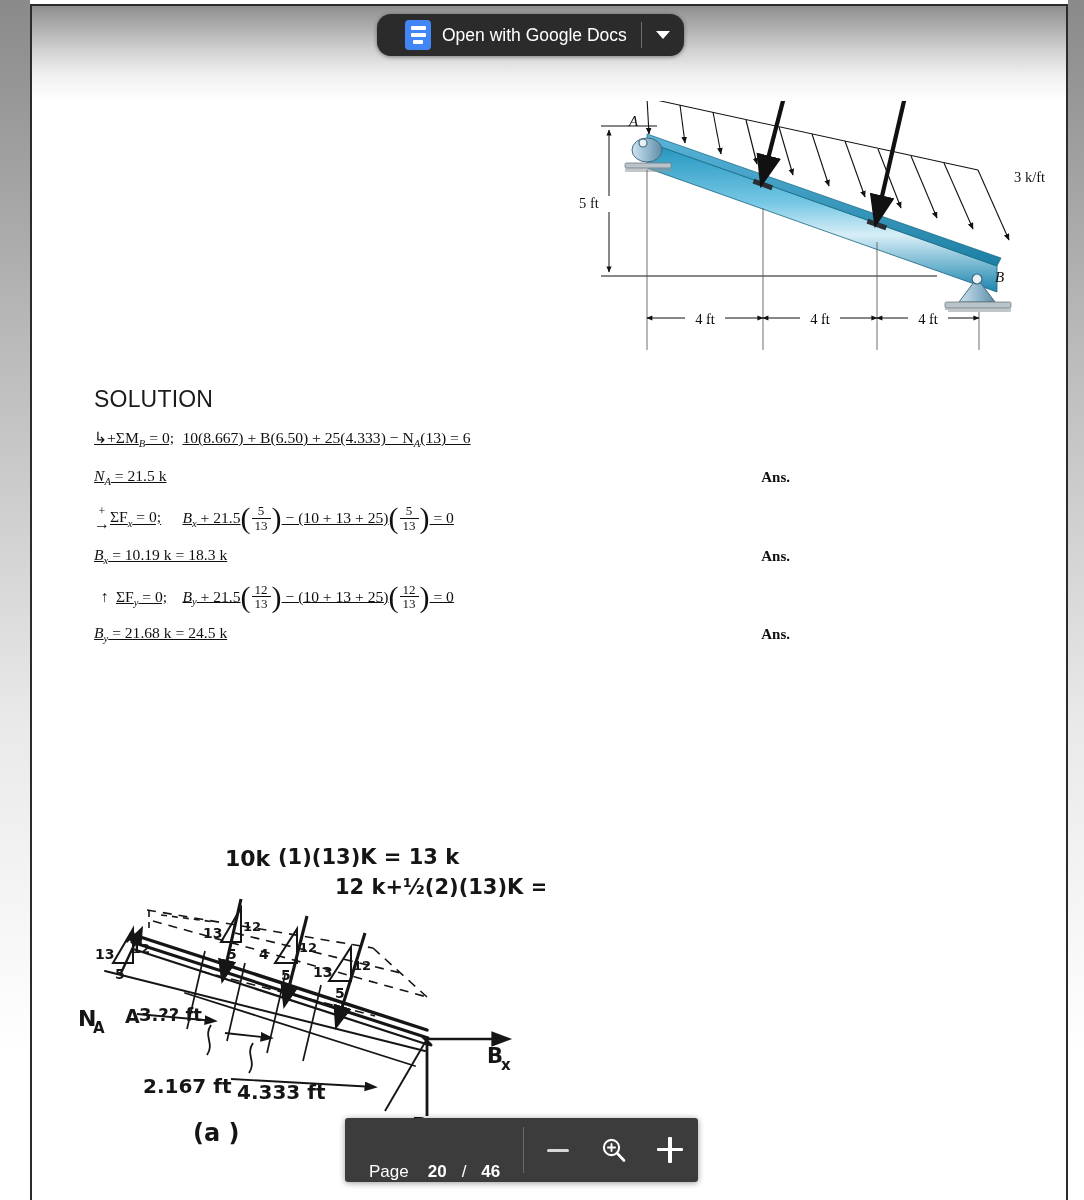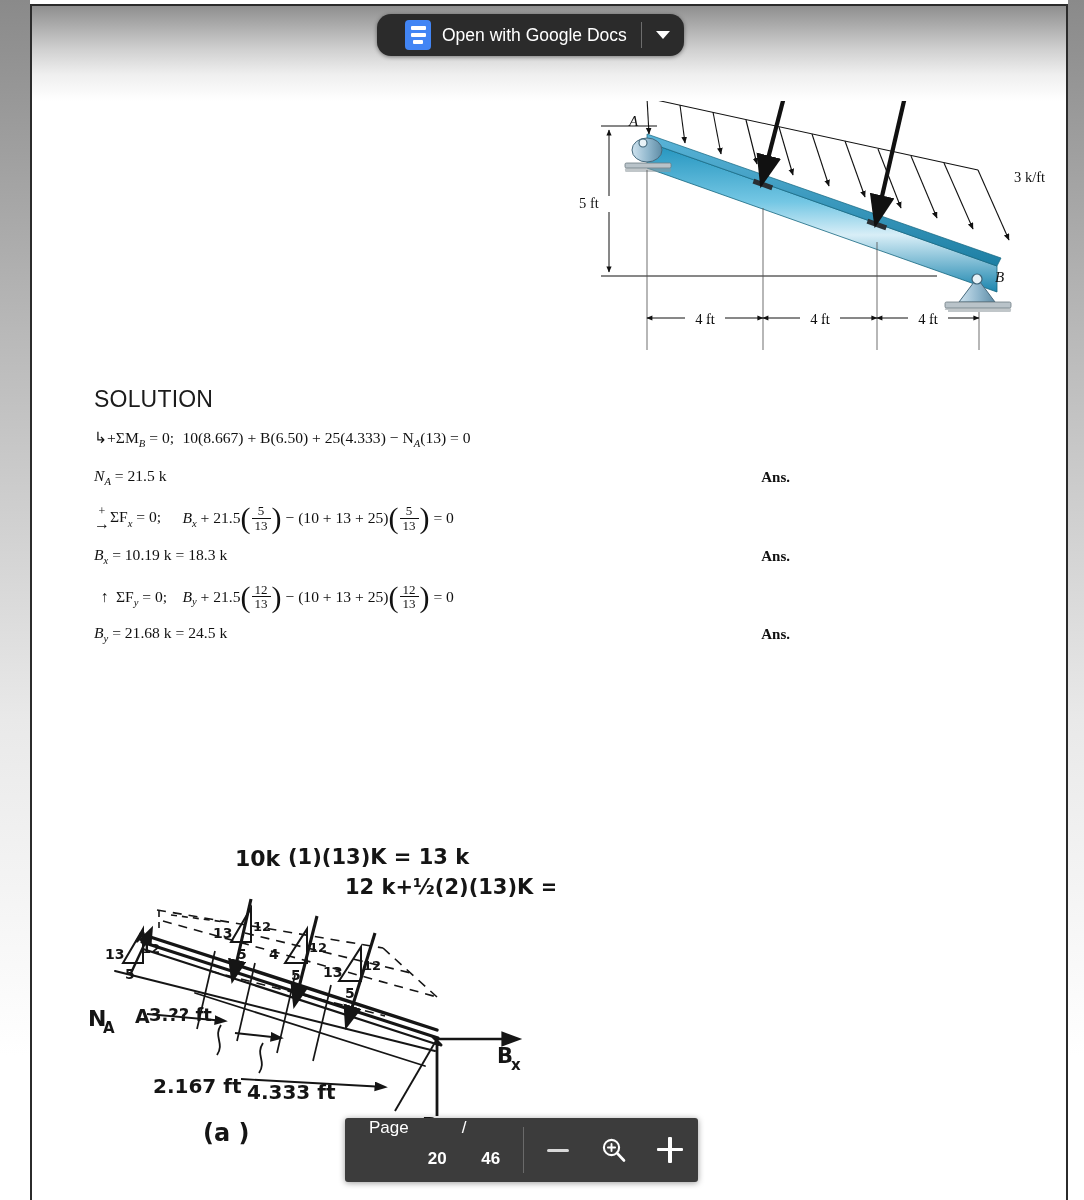--- a/index.html
+++ b/index.html
@@ -72,21 +72,21 @@
   }
   .para{
     font-family:"Liberation Serif", serif;
     font-size:15.4px;line-height:1.42;text-align:justify;margin:0 0 13px 0;
   }
   .para b{font-weight:bold;}
   .para i{font-style:italic;}
   .eqrow{position:relative;margin:0 0 12px 0;min-height:26px;}
   .eq{
     font-family:"Liberation Serif", serif;font-size:15.6px;
-    display:inline-block;vertical-align:middle;
+    display:inline-block;vertical-align:middle;text-decoration:underline;
   }
   .eq i{font-style:italic;}
   .tag{display:inline-block;width:84px;}
   .ansmark{
     position:absolute;right:-76px;top:2px;
     font-family:"Liberation Serif", serif;font-weight:bold;font-size:15px;
   }
   sub{font-size:.68em;}
   .frac{
     display:inline-block;vertical-align:middle;text-align:center;
@@ -94,21 +94,21 @@
   }
   .frac .num{display:block;padding:0 3px;}
   .frac .den{display:block;border-top:1px solid #111;padding:0 3px;}
   .paren{
     display:inline-block;font-size:30px;line-height:.82;vertical-align:middle;
     font-family:"Liberation Serif", serif;position:relative;top:-1px;
   }
   .sigmaArrow{display:inline-block;width:22px;text-align:center;}
 
   
-  #fbd{position:absolute;left:53px;top:805px;width:470px;height:350px;}
+  #fbd{position:absolute;left:43px;top:805px;width:470px;height:350px;}
   #fbd svg{display:block;}
   .hw{
     font-family:"DejaVu Sans", sans-serif;
     font-weight:bold;fill:#151515;
   }
 
   
   #gdocs-btn{
     position:absolute;left:377px;top:14px;height:42px;
     display:flex;align-items:center;
@@ -140,21 +140,21 @@
     border-top:8px solid #ffffff;
   }
 
   
   #pagebar{
     position:absolute;left:345px;top:1118px;height:64px;
     display:flex;align-items:center;
     background:#3c3c3c;border-radius:3px;
     box-shadow:0 1px 6px rgba(0,0,0,.4);
   }
-  #pagebar .grp{display:flex;align-items:flex-start;height:100%;}
+  #pagebar .grp{display:flex;align-items:flex-end;height:100%;}
   #pagebar .lbl{
     color:#fff;font-size:17px;font-family:"Liberation Sans", sans-serif;
     padding:0 10px;
   }
   #pagebar .num{
     color:#fff;font-size:17px;font-family:"Liberation Sans", sans-serif;
     padding:0 9px;font-weight:600;margin-top:31px;
   }
   #pagebar .slash{color:#fff;font-size:17px;padding:0 6px;}
   #pagebar .vsep{width:1px;height:46px;background:#6a6a6a;margin:0 6px 0 14px;}
@@ -309,21 +309,21 @@
         </svg>
       </div>
 
       <div id="solution">
 
         <h2>SOLUTION</h2>
 
 
         <div class="eqrow">
           <span class="eq tag"><span>↳+ΣM</span><i><sub>B</sub></i><span> = 0;</span></span>
-          <span class="eq"><span>10(8.667) + B(6.50) + 25(4.333) − N</span><i><sub>A</sub></i><span>(13) = 0</span></span>
+          <span class="eq"><span>10(8.667) + B(6.50) + 25(4.333) − N</span><i><sub>A</sub></i><span>(13) = 6</span></span>
         </div>
 
         <div class="eqrow">
           <span class="eq"><i>N</i><i><sub>A</sub></i><span> = 21.5 k</span></span>
           <span class="ansmark">Ans.</span>
         </div>
 
 
         <div class="eqrow">
           <span class="eq tag">

